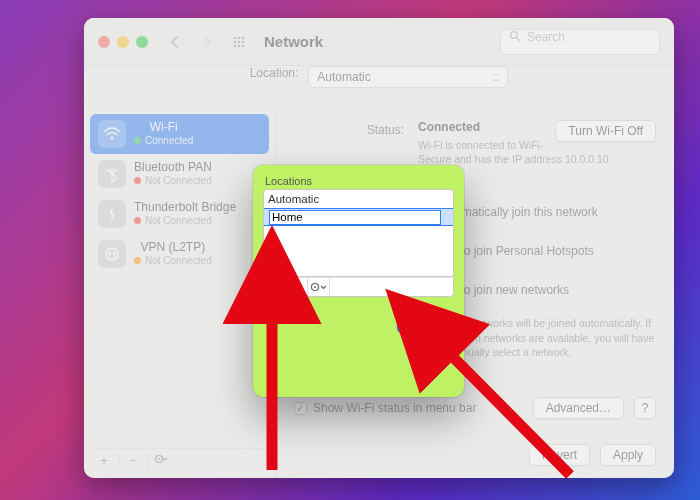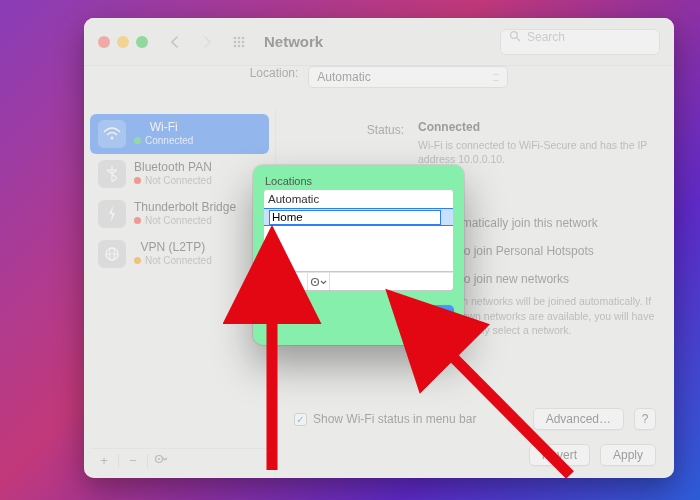--- a/index.html
+++ b/index.html
@@ -106,43 +106,43 @@
   .sidebar .grow{flex:1;}
   .sbfoot{
     height:24px; border-top:1px solid #e0dfdd;
     display:flex; align-items:center; color:#888; font-size:13px;
     padding-left:4px; gap:4px;
   }
   .sbfoot span{width:20px;text-align:center;}
   .sbfoot .sep{width:1px;height:14px;background:#d6d5d3;}
 
   
-  .detail { flex:1; padding:12px 18px; font-size:12px; color:#555; display:flex; flex-direction:column; gap:8px;}
+  .detail { flex:1; padding:12px 18px; font-size:12px; color:#555; display:flex; flex-direction:column; gap:19px;}
   .row{display:flex; gap:14px;}
   .row .k{width:110px;text-align:right;color:#666;padding-top:3px;}
   .row .v{flex:1;}
   .row .v b{font-weight:600;color:#444;}
   .macbtn{
     display:inline-flex; align-items:center; justify-content:center;
     height:22px; padding:0 12px;
     background:#fff;border:1px solid #cfcecc;border-radius:5px;
     font-size:12px;color:#444;
     box-shadow:0 1px 0 rgba(0,0,0,0.05);
   }
   .desc{font-size:10.5px;color:#8b8b8b;line-height:1.35;}
   .detail .grow{flex:1;}
   .cb{display:flex;align-items:center;gap:6px;font-size:12px;color:#555;}
   .cb .box{width:13px;height:13px;border:1px solid #b8b8b8;border-radius:3px;background:#fff;display:flex;align-items:center;justify-content:center;font-size:10px;color:#2f7ef7;}
   .foot{display:flex;gap:10px;justify-content:flex-end;padding-top:6px;}
 
   
   .sheet {
     position:absolute; left:253px; top:165px;
-    width:211px; height:180px;
-    background:#86efac;
+    width:211px; height:232px;
+    background:#bef264;
     border-radius:10px;
     box-shadow: 0 20px 40px rgba(0,0,0,0.35), 0 0 0 1px rgba(0,0,0,0.08);
     z-index:100;
     display:flex; flex-direction:column;
     padding:10px 10px 18px 10px;
   }
   .sheet h4{font-size:11px;color:#555;font-weight:500;margin-bottom:2px;padding-left:2px;}
   .listwrap{
     height:88px; background:#fff;
     border:1px solid #c9c8c6; border-radius:4px 4px 0 0;
@@ -319,20 +319,21 @@
             </svg>
         </span>
       </div>
     </div>
 
     <div class="detail">
       <div class="row">
         <div class="k">Status:</div>
         <div class="v">
           <b>Connected</b>
+          <span style="float:right"><span class="macbtn">Turn Wi-Fi Off</span></span>
           <div class="desc" style="margin-top:4px;max-width:260px">Wi-Fi is connected to WiFi-Secure and has the IP address 10.0.0.10.</div>
         </div>
       </div>
 
       <div style="height:34px"></div>
 
       <div class="cb" style="margin-left:124px">
         <span class="box">✓</span>
         <span>Automatically join this network</span>
       </div>

